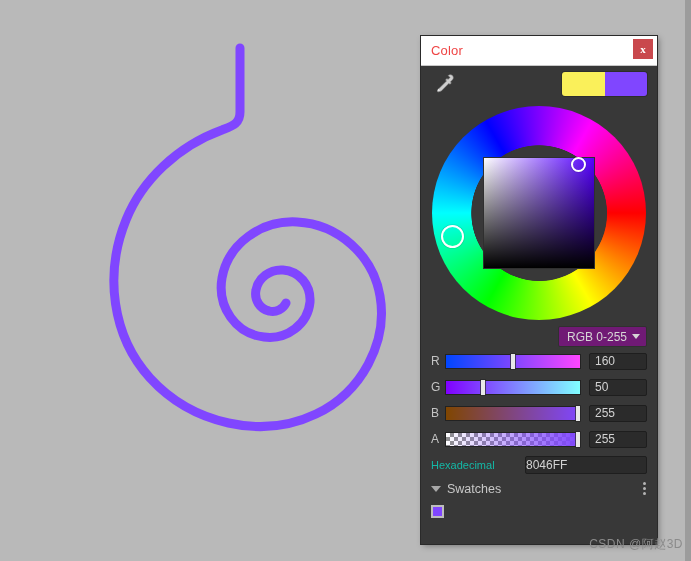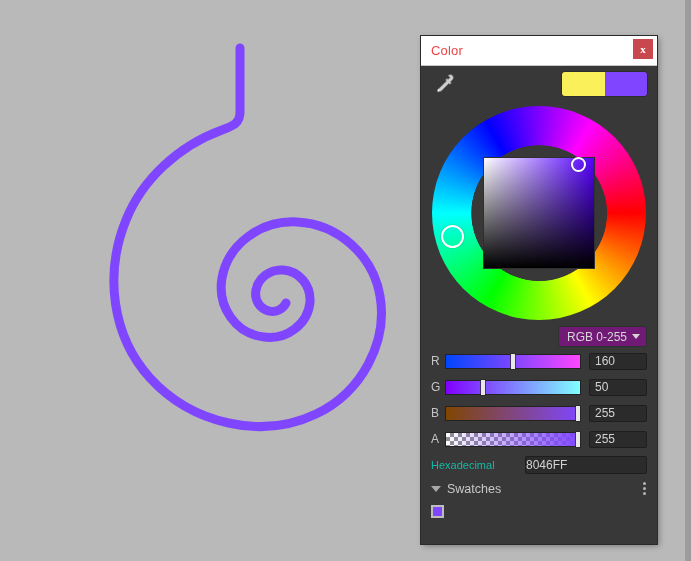--- a/index.html
+++ b/index.html
@@ -442,14 +442,15 @@
           <i></i>
         </span>
     </div>
 
     <div id="preset-row">
       <span id="preset-chip" style="background: rgb(128, 70, 255);"></span>
     </div>
 
   </div>
 
+  <div id="watermark">CSDN @阿赵3D</div>
 
 </div>
 
 </body></html>

